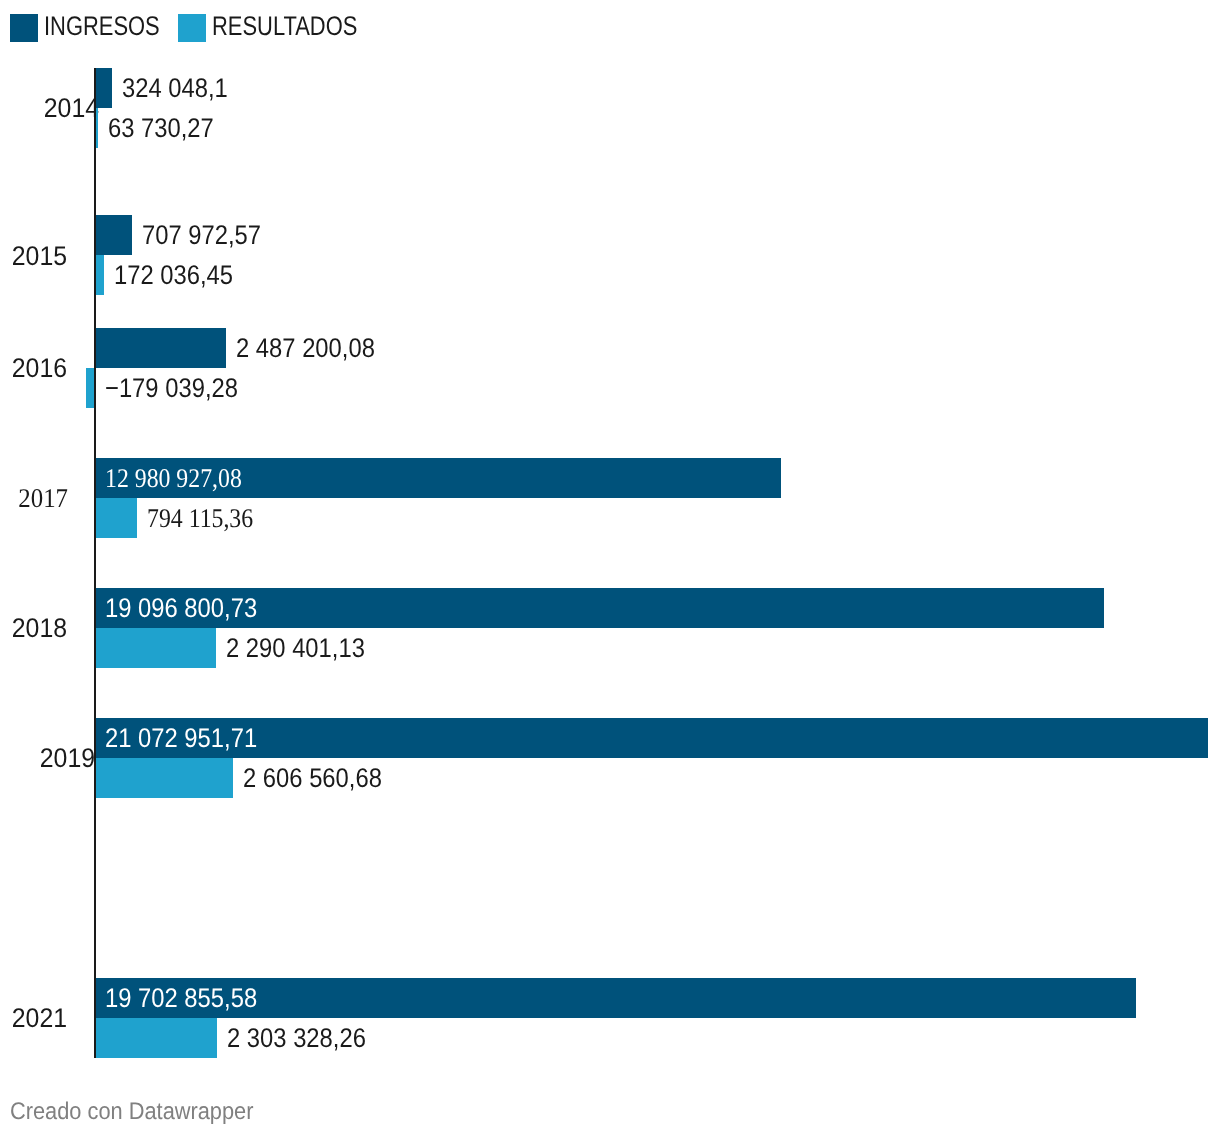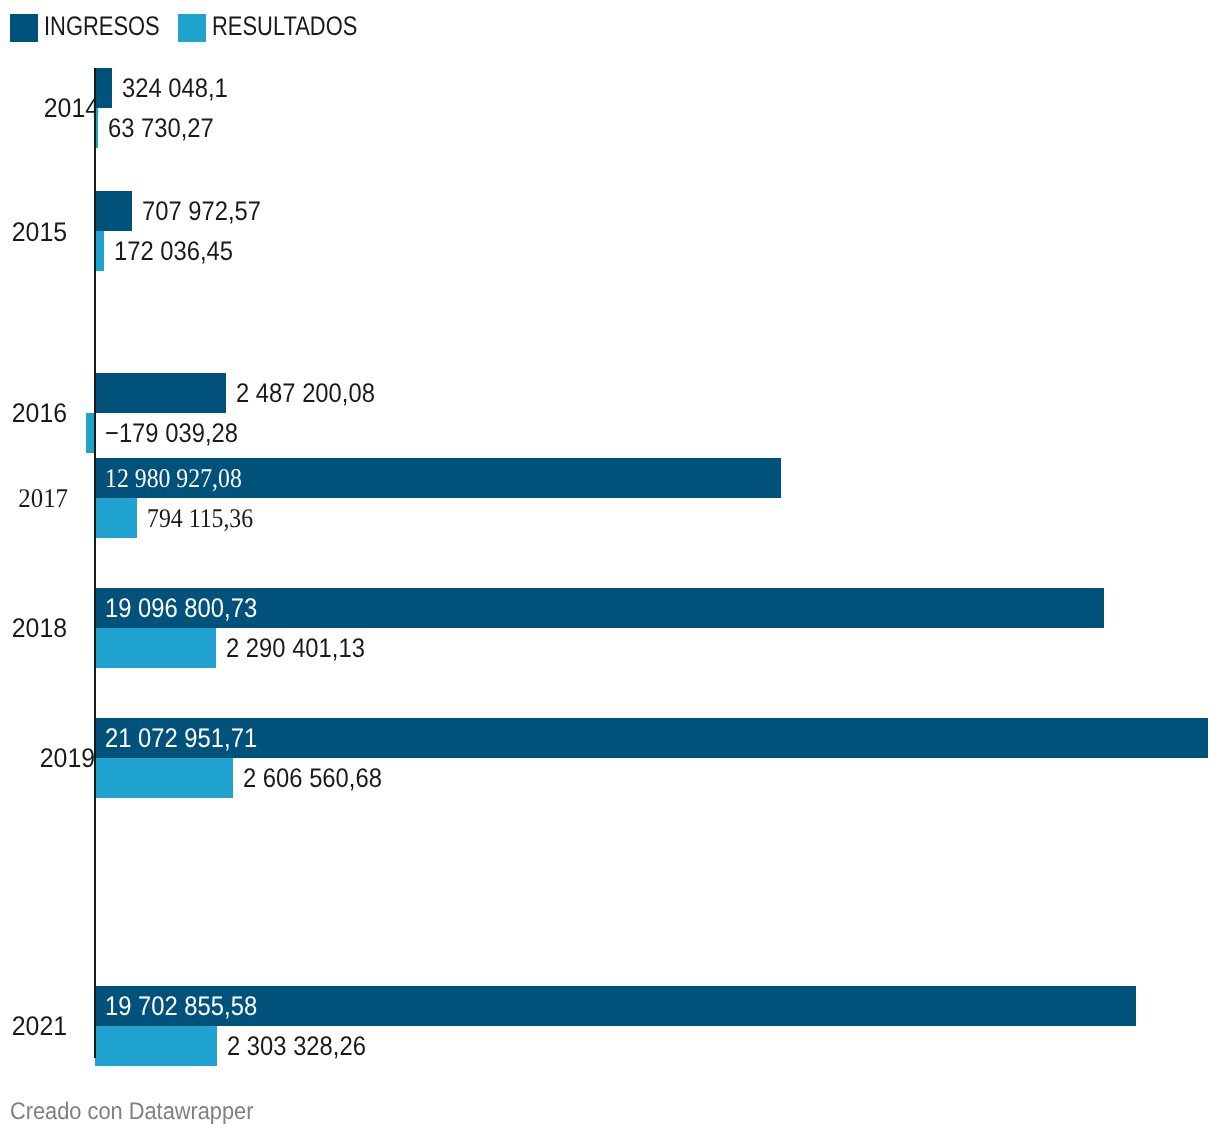--- a/index.html
+++ b/index.html
@@ -62,28 +62,28 @@
   </div>
 
   <div class="plot">
     <div class="row" style="top: 67.7px; padding-left: 32px;">
       <div class="ylabel">2014</div>
       <div class="bar bar-ingresos" style="background: rgb(0, 82, 123); width: 17.1151px; left: 95px;"></div>
       <div class="bar bar-resultados" style="background: rgb(31, 162, 206); width: 3.36601px; left: 95px;"></div>
       <div class="vlabel vlabel-ingresos outside" style="color: rgb(26, 26, 26); left: 122.115px;">324 048,1</div>
       <div class="vlabel vlabel-resultados outside" style="color: rgb(26, 26, 26); left: 108.366px;">63 730,27</div>
     </div>
-    <div class="row" style="top: 191px;">
+    <div class="row" style="top: 215px;">
       <div class="ylabel">2015</div>
       <div class="bar bar-ingresos" style="background: rgb(0, 82, 123); width: 37.3926px; left: 95px;"></div>
       <div class="bar bar-resultados" style="background: rgb(31, 162, 206); width: 9.08637px; left: 95px;"></div>
       <div class="vlabel vlabel-ingresos outside" style="color: rgb(26, 26, 26); left: 142.393px;">707 972,57</div>
       <div class="vlabel vlabel-resultados outside" style="color: rgb(26, 26, 26); left: 114.086px;">172 036,45</div>
     </div>
-    <div class="row" style="top: 327.7px; margin-top: 45px;">
+    <div class="row" style="top: 327.7px;">
       <div class="ylabel">2016</div>
       <div class="bar bar-ingresos" style="background: rgb(0, 82, 123); width: 131.365px; left: 95px;"></div>
       <div class="bar bar-resultados" style="background: rgb(31, 162, 206); width: 9.45623px; left: 85.5438px;"></div>
       <div class="vlabel vlabel-ingresos outside" style="color: rgb(26, 26, 26); left: 236.365px;">2 487 200,08</div>
       <div class="vlabel vlabel-resultados outside" style="color: rgb(26, 26, 26); left: 105px;">−179 039,28</div>
     </div>
     <div class="row" style="top: 457.7px; font-family: Liberation Serif, serif;">
       <div class="ylabel">2017</div>
       <div class="bar bar-ingresos" style="background: rgb(0, 82, 123); width: 685.607px; left: 95px;"></div>
       <div class="bar bar-resultados" style="background: rgb(31, 162, 206); width: 41.9424px; left: 95px;"></div>
@@ -97,21 +97,21 @@
       <div class="vlabel vlabel-ingresos inside" style="color: rgb(255, 255, 255); left: 105px;">19 096 800,73</div>
       <div class="vlabel vlabel-resultados outside" style="color: rgb(26, 26, 26); left: 225.971px;">2 290 401,13</div>
     </div>
     <div class="row" style="top: 717.7px; padding-left: 28px;">
       <div class="ylabel">2019</div>
       <div class="bar bar-ingresos" style="background: rgb(0, 82, 123); width: 1113px; left: 95px;"></div>
       <div class="bar bar-resultados" style="background: rgb(31, 162, 206); width: 137.669px; left: 95px;"></div>
       <div class="vlabel vlabel-ingresos inside" style="color: rgb(255, 255, 255); left: 105px;">21 072 951,71</div>
       <div class="vlabel vlabel-resultados outside" style="color: rgb(26, 26, 26); left: 242.669px;">2 606 560,68</div>
     </div>
-    <div class="row" style="top: 977.7px; margin-top: 8px;">
+    <div class="row" style="top: 977.7px;">
       <div class="ylabel">2021</div>
       <div class="bar bar-ingresos" style="background: rgb(0, 82, 123); width: 1040.64px; left: 95px;"></div>
       <div class="bar bar-resultados" style="background: rgb(31, 162, 206); width: 121.654px; left: 95px;"></div>
       <div class="vlabel vlabel-ingresos inside" style="color: rgb(255, 255, 255); left: 105px;">19 702 855,58</div>
       <div class="vlabel vlabel-resultados outside" style="color: rgb(26, 26, 26); left: 226.654px;">2 303 328,26</div>
     </div>
   </div>
 
   <div class="axis-line" style="background: rgb(26, 26, 26);"></div>
 

